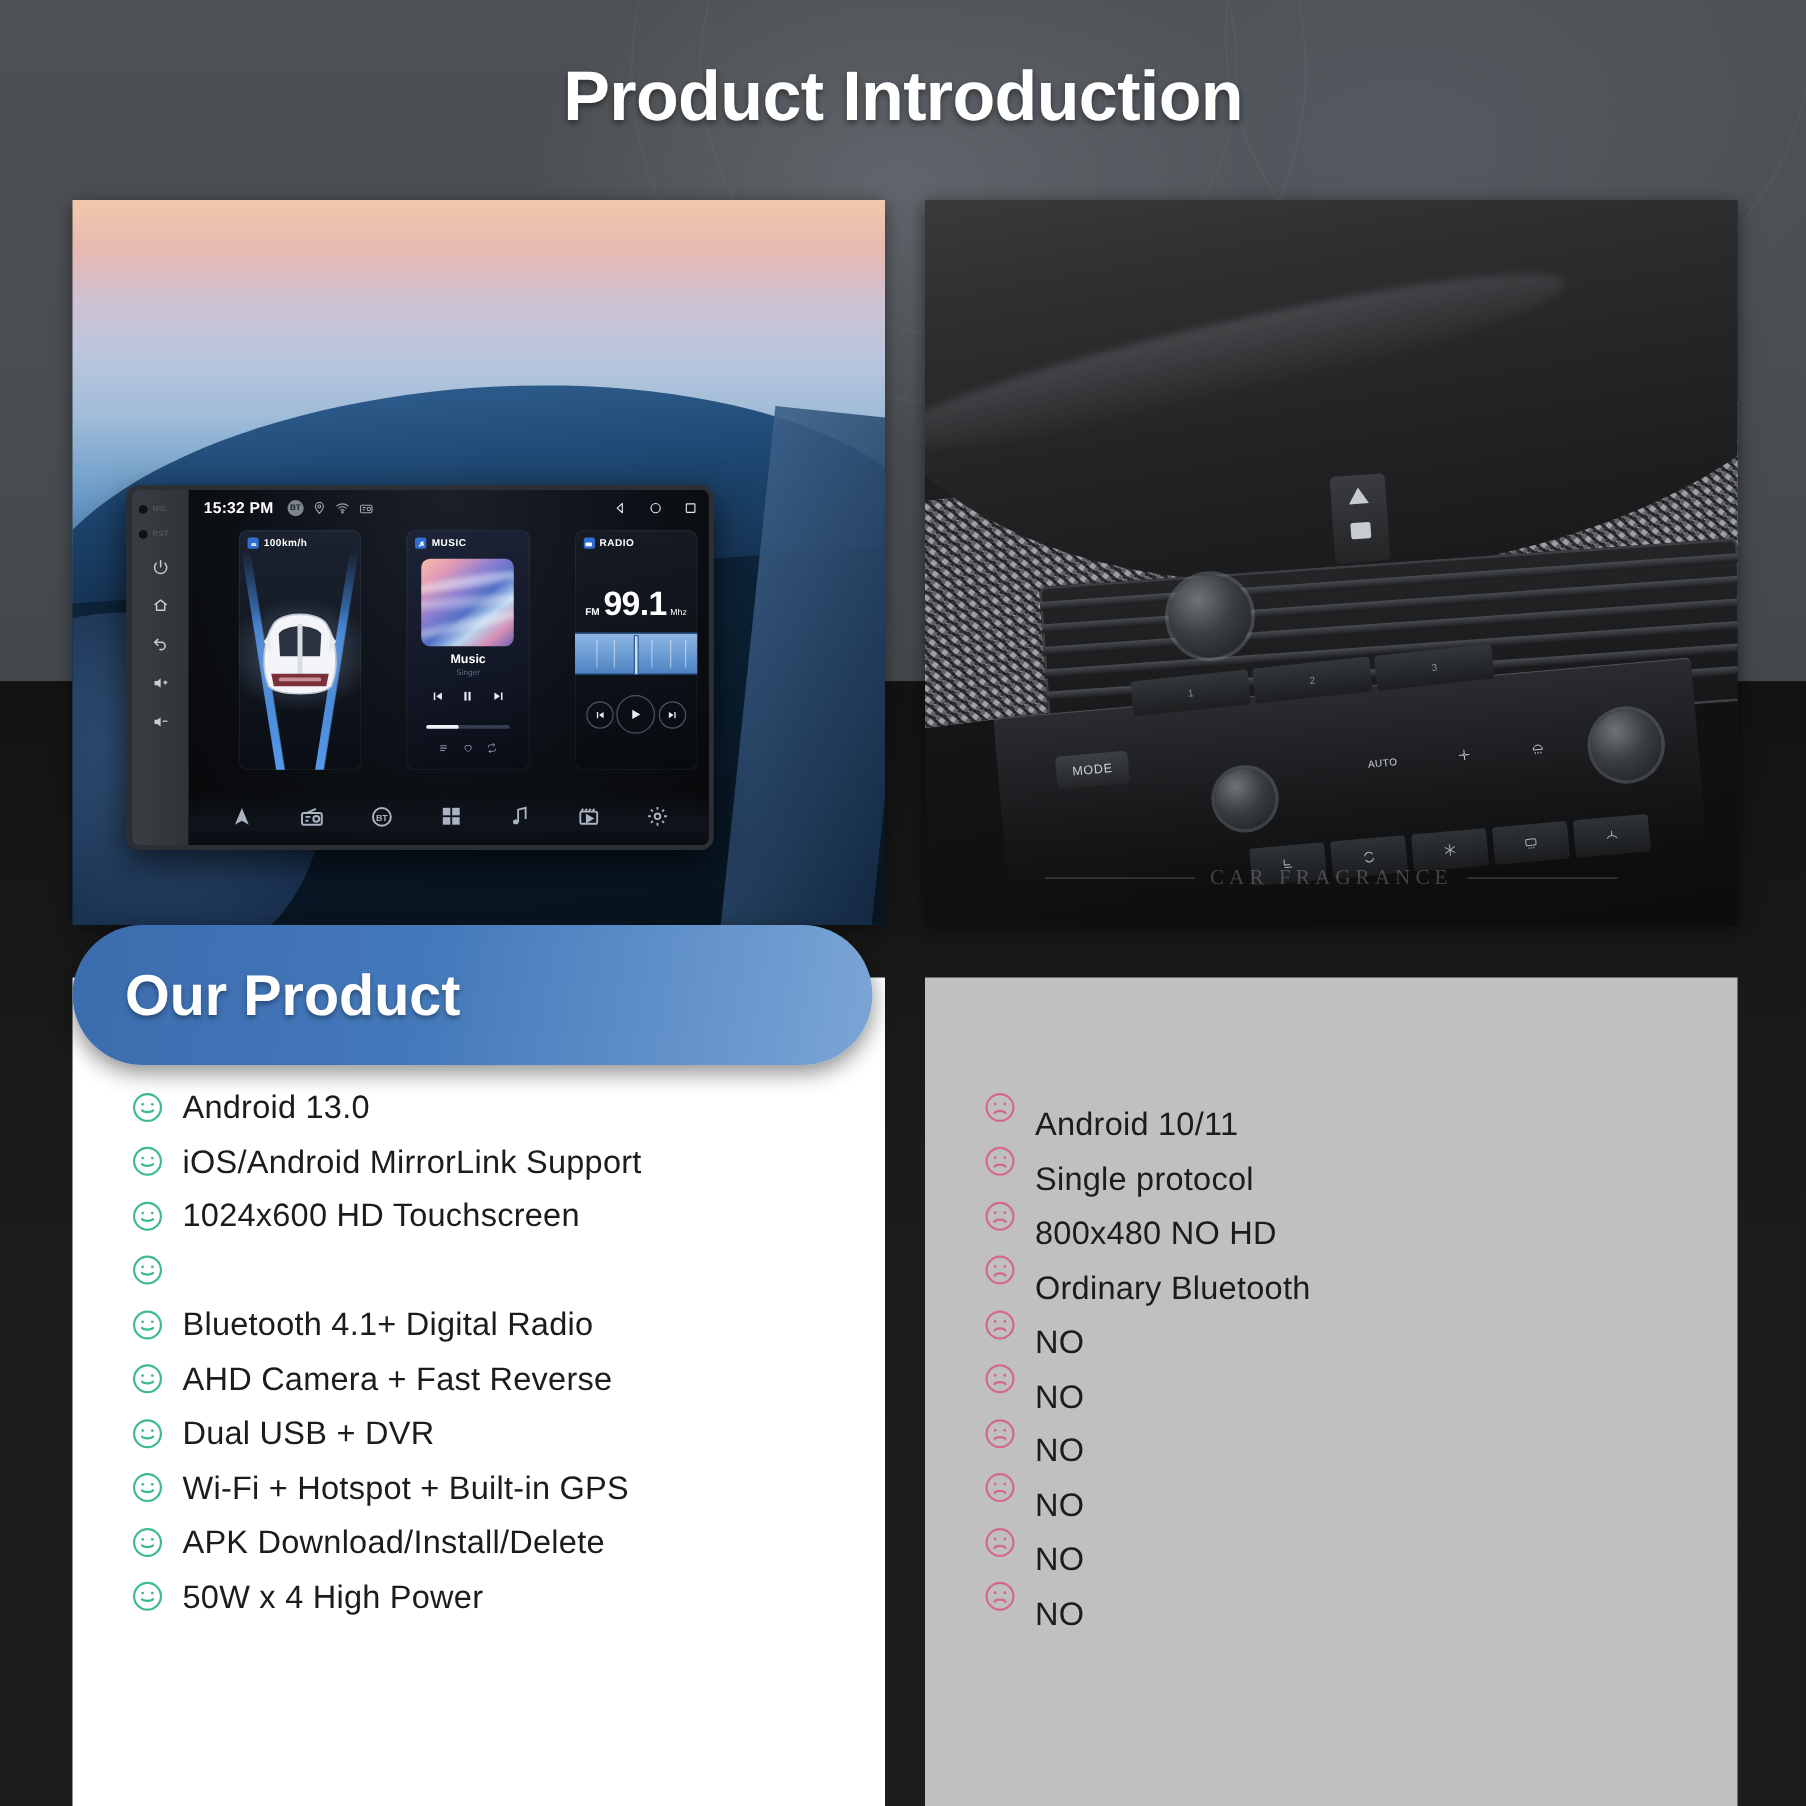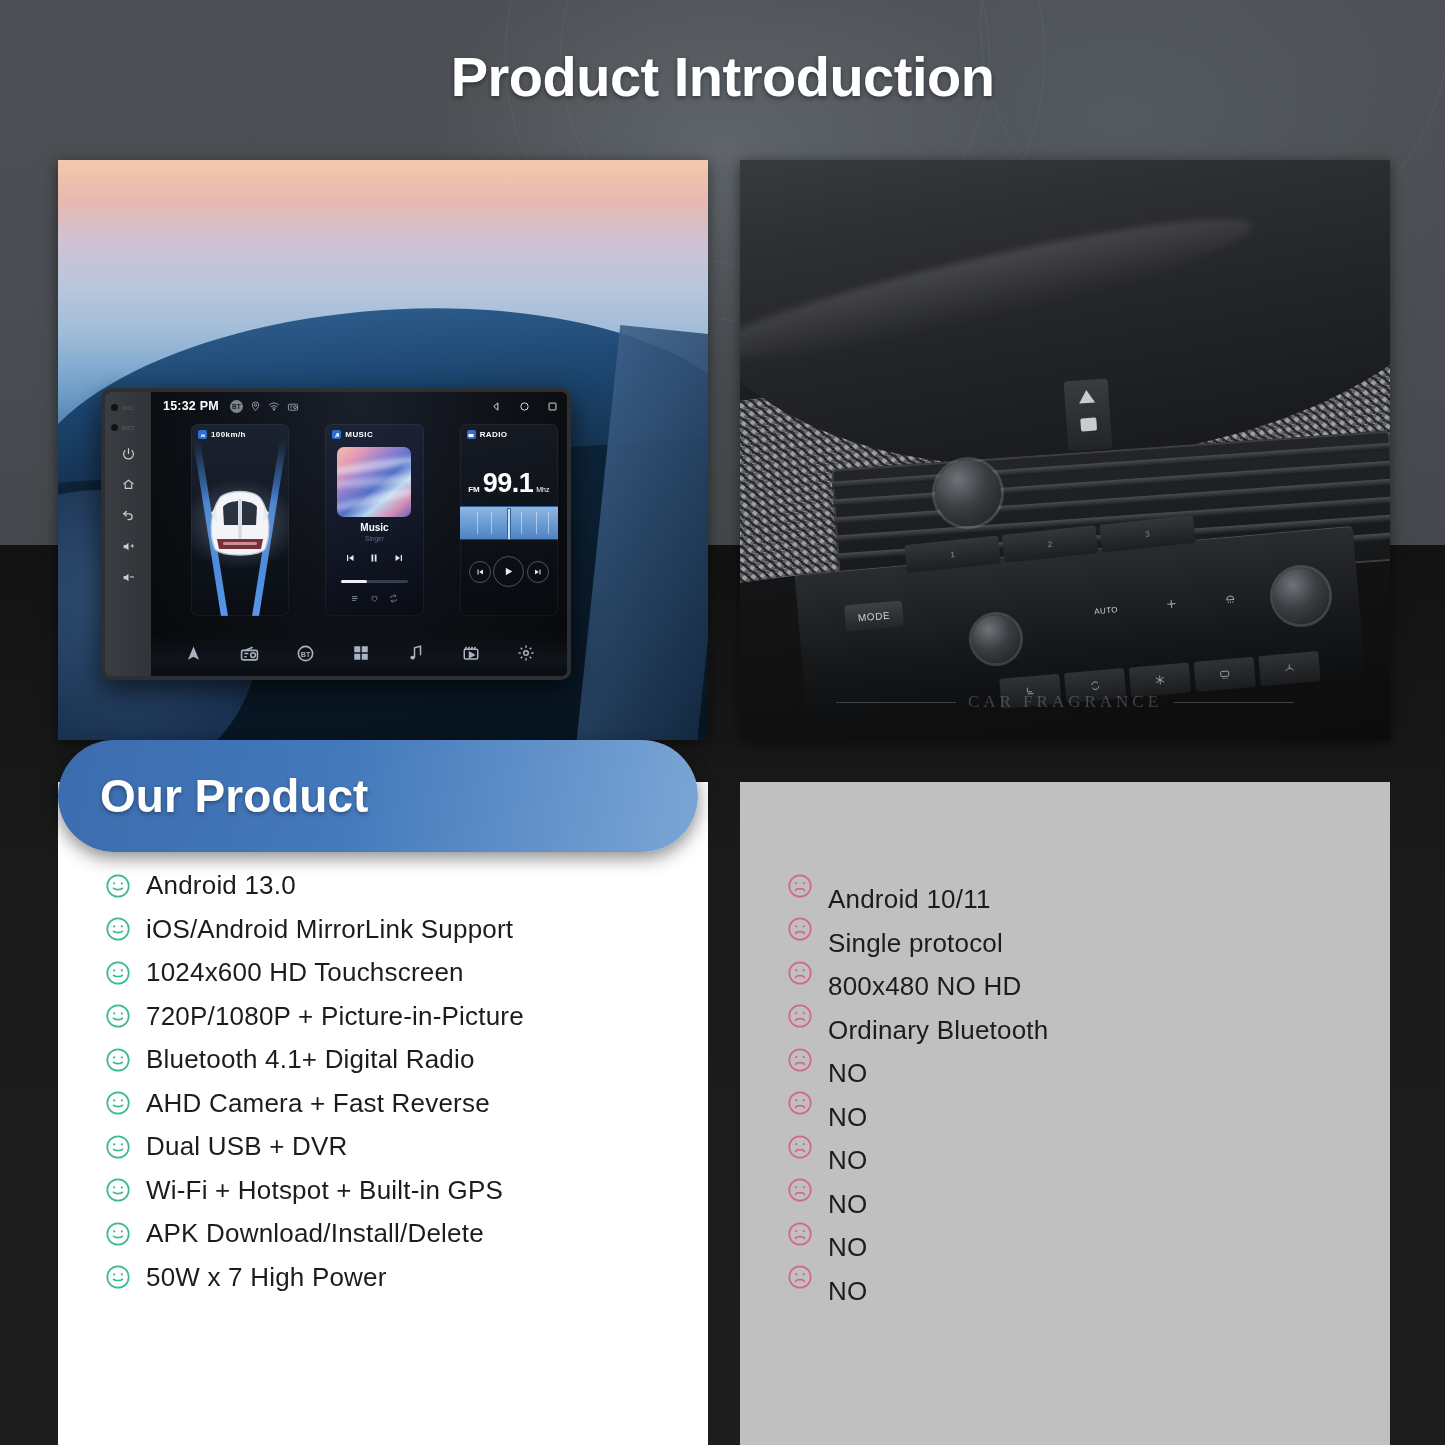--- a/index.html
+++ b/index.html
@@ -708,21 +708,20 @@
             </svg></span>
         <span class="row-text">1024x600 HD  Touchscreen</span>
       </div>
       <div class="row">
         <span class="face"><svg width="28" height="28" viewBox="0 0 24 24" fill="none" stroke="#3dba93" stroke-width="1.5">
               <circle cx="12" cy="12" r="9.2"></circle>
               <circle cx="8.7" cy="9.8" r=".95" fill="#3dba93" stroke="none"></circle>
               <circle cx="15.3" cy="9.8" r=".95" fill="#3dba93" stroke="none"></circle>
               <path d="M8.2 14c1 1.5 6.6 1.5 7.6 0" stroke-linecap="round"></path>
             </svg></span>
-        <span class="row-text">720P/1080P + Picture-in-Picture</span>
       </div>
       <div class="row">
         <span class="face"><svg width="28" height="28" viewBox="0 0 24 24" fill="none" stroke="#3dba93" stroke-width="1.5">
               <circle cx="12" cy="12" r="9.2"></circle>
               <circle cx="8.7" cy="9.8" r=".95" fill="#3dba93" stroke="none"></circle>
               <circle cx="15.3" cy="9.8" r=".95" fill="#3dba93" stroke="none"></circle>
               <path d="M8.2 14c1 1.5 6.6 1.5 7.6 0" stroke-linecap="round"></path>
             </svg></span>
         <span class="row-text">Bluetooth 4.1+ Digital Radio</span>
       </div>
@@ -762,21 +761,21 @@
             </svg></span>
         <span class="row-text">APK Download/Install/Delete</span>
       </div>
       <div class="row">
         <span class="face"><svg width="28" height="28" viewBox="0 0 24 24" fill="none" stroke="#3dba93" stroke-width="1.5">
               <circle cx="12" cy="12" r="9.2"></circle>
               <circle cx="8.7" cy="9.8" r=".95" fill="#3dba93" stroke="none"></circle>
               <circle cx="15.3" cy="9.8" r=".95" fill="#3dba93" stroke="none"></circle>
               <path d="M8.2 14c1 1.5 6.6 1.5 7.6 0" stroke-linecap="round"></path>
             </svg></span>
-        <span class="row-text">50W x 7 High Power</span>
+        <span class="row-text">50W x 4 High Power</span>
       </div>
     </div>
 
     <div class="banner banner-blue">Our  Product</div>
   </div>
 
   <div class="col col-right">
 
     <div class="photo ph-right">
       <div class="carbon"></div>

